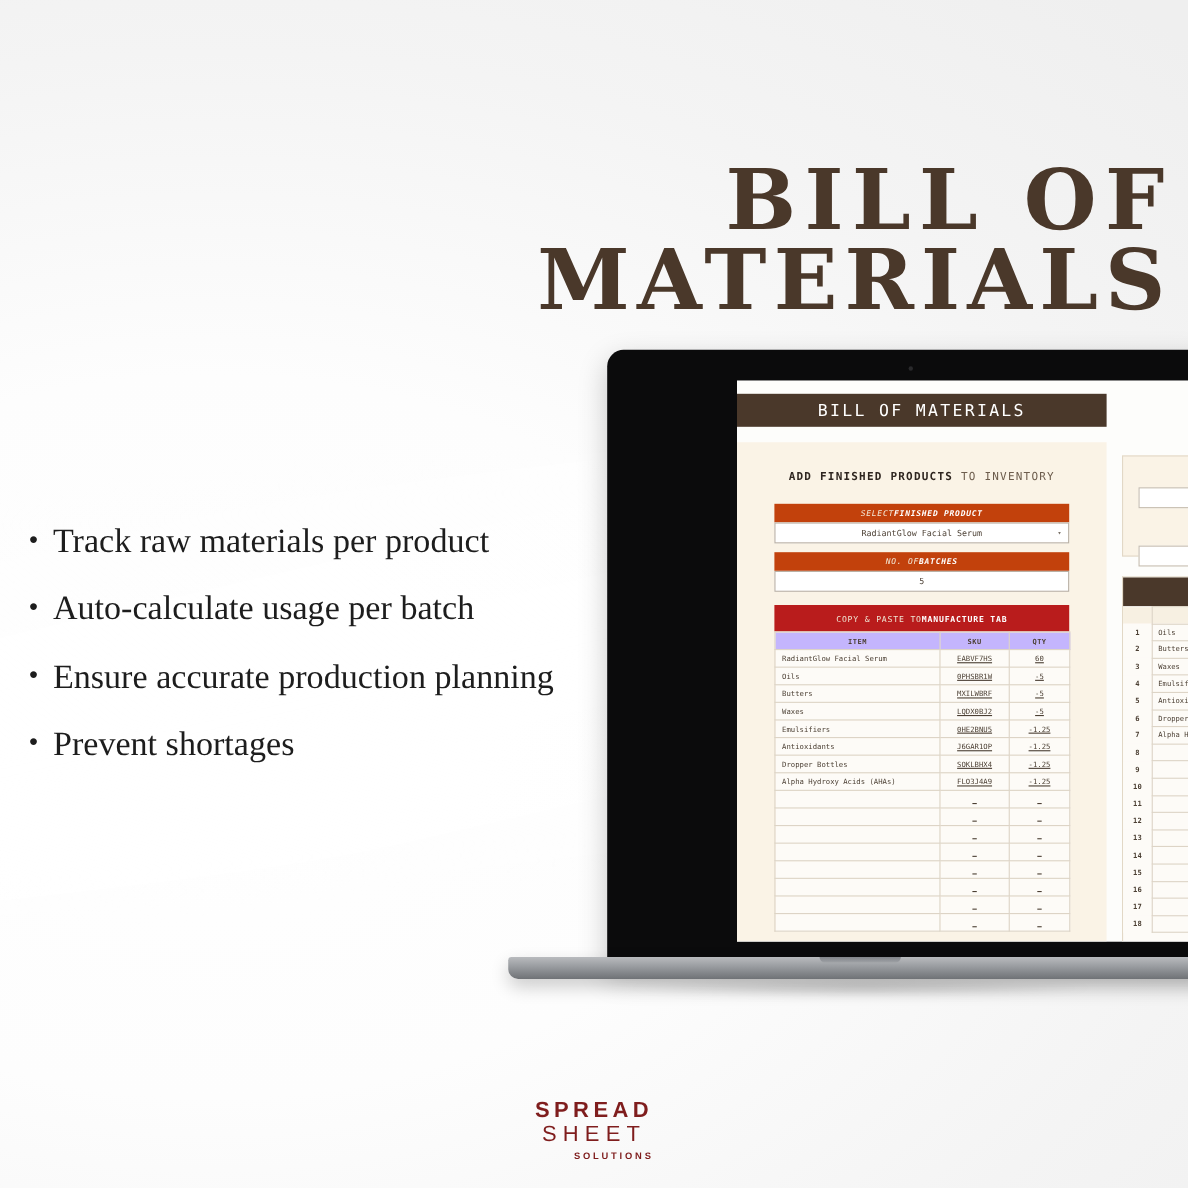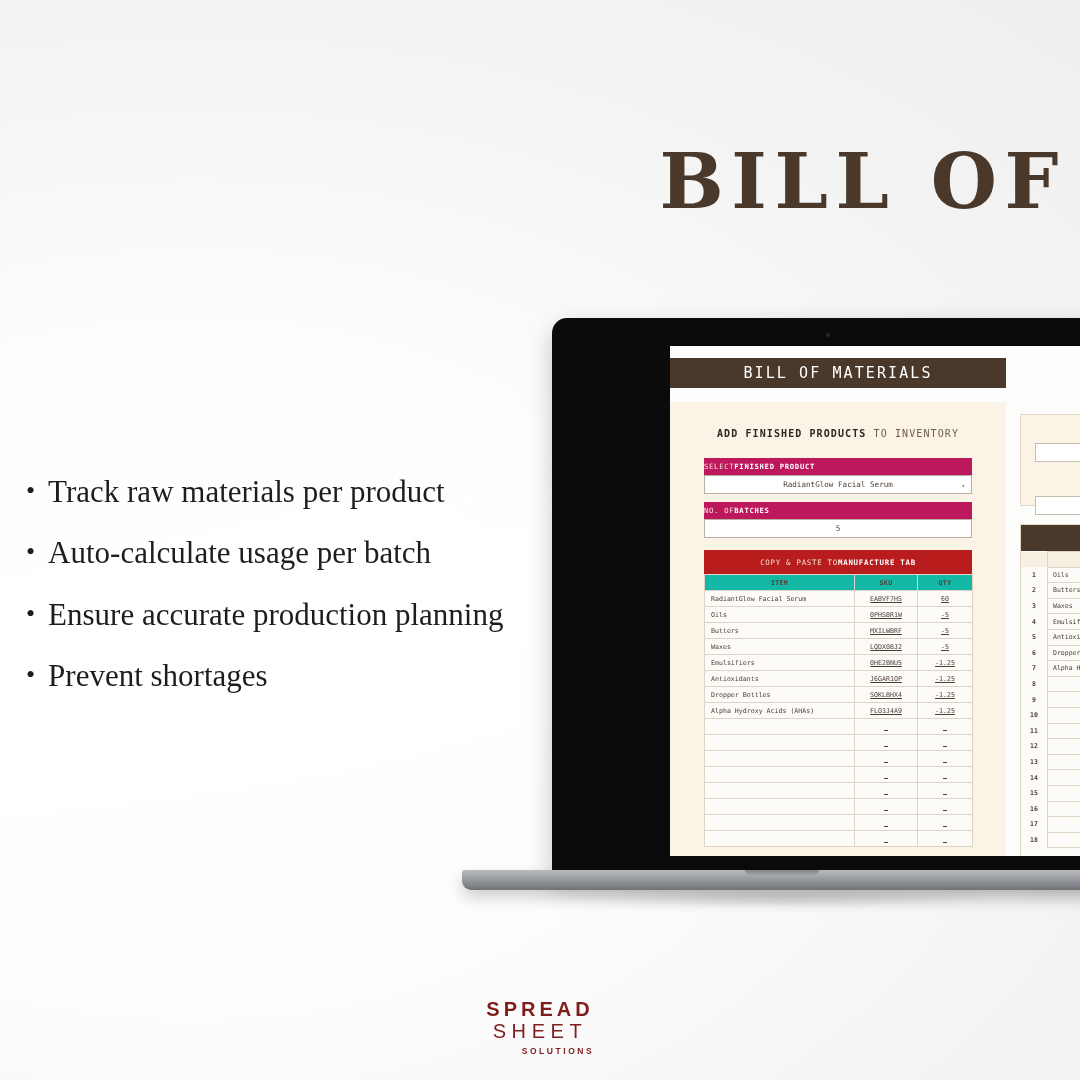--- a/index.html
+++ b/index.html
@@ -107,23 +107,23 @@
   .subtitle{
     position:absolute;left:0;top:26px;width:336px;text-align:center;
     font-size:10px;letter-spacing:.11em;color:#6d5d4d;
   }
   .subtitle b{color:#2f2620;font-weight:700;}
 
   .fieldgroup{position:absolute;left:34px;width:268px;}
   .fg1{top:56px;}
   .fg2{top:100px;}
   .fld-head{
-    background:#be185d;color:#f3ead9;height:17px;
-    display:flex;align-items:center;
-    font-size:7.2px;letter-spacing:.10em;
+    background:#c2410c;color:#f3ead9;height:17px;
+    display:flex;align-items:center;justify-content:center;
+    font-size:7.2px;letter-spacing:.10em;font-style:italic;
   }
   .fld-head b{font-weight:700;color:#fff;}
   .fld-box{
     background:#fff;border:1px solid #b9b0a4;height:17px;
     display:flex;align-items:center;justify-content:center;position:relative;
     font-size:7.6px;color:#4b3f33;
   }
   .fld-box .chev{
     position:absolute;right:6px;top:50%;transform:translateY(-50%);
     font-size:6px;color:#7b7268;
@@ -134,21 +134,21 @@
     background:#b91c1c;color:#efe4d2;height:24px;
     display:flex;align-items:center;justify-content:center;
     font-size:7.4px;letter-spacing:.10em;
   }
   .tbl-head b{font-weight:700;color:#fff;}
   .tbl table{border-collapse:collapse;width:268px;table-layout:fixed;}
   .tbl th,.tbl td{
     border:1px solid #ddd4c6;height:15px;padding:0 6px;
     font-size:6.6px;color:#4b3f33;background:#fdfbf7;
   }
-  .tbl th{background:#14b8a6;font-weight:700;text-align:center;letter-spacing:.07em;font-size:6.4px;}
+  .tbl th{background:#c4b5fd;font-weight:700;text-align:center;letter-spacing:.07em;font-size:6.4px;}
   .tbl td.c{text-align:center;text-decoration:underline;}
   .col-item{width:150px;}
   .col-sku{width:63px;}
   .col-qty{width:55px;}
 
   
   .panel-right{
     position:absolute;left:350px;top:68px;right:-40px;height:90px;
     background:#faf3e6;border:1px solid #e2d8c6;
   }
@@ -186,20 +186,21 @@
 </head>
 <body>
 
 <div class="stage">
 
   <div class="bg"></div>
   <div class="bg-sheen"></div>
 
   <div class="headline">
     <span>BILL OF</span>
+    <span class="l2">MATERIALS</span>
   </div>
 
   <div class="bullets">
     <div class="bullet">
       <span class="dot">•</span>
       <span class="txt">Track raw materials per product</span>
     </div>
     <div class="bullet">
       <span class="dot">•</span>
       <span class="txt">Auto-calculate usage per batch</span>

